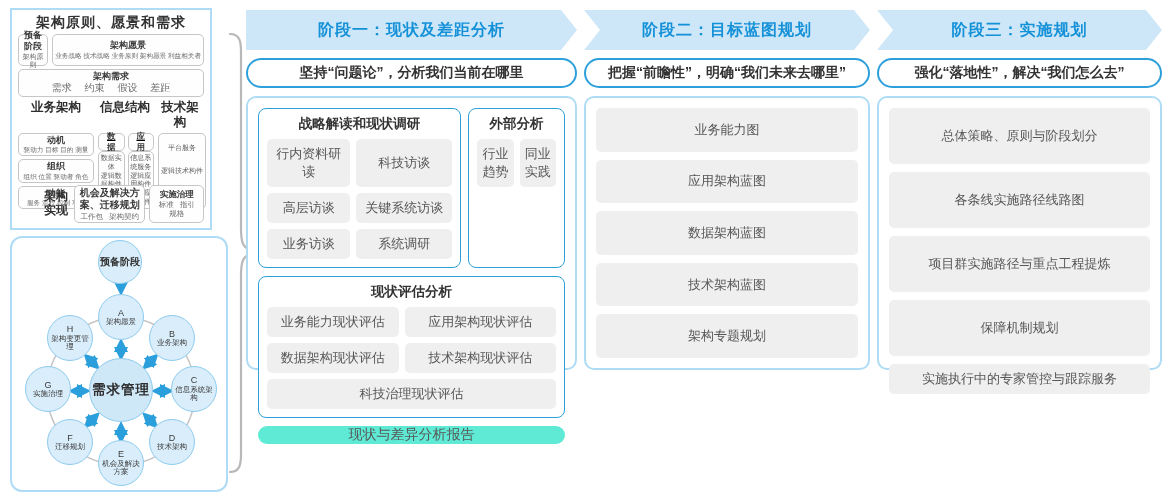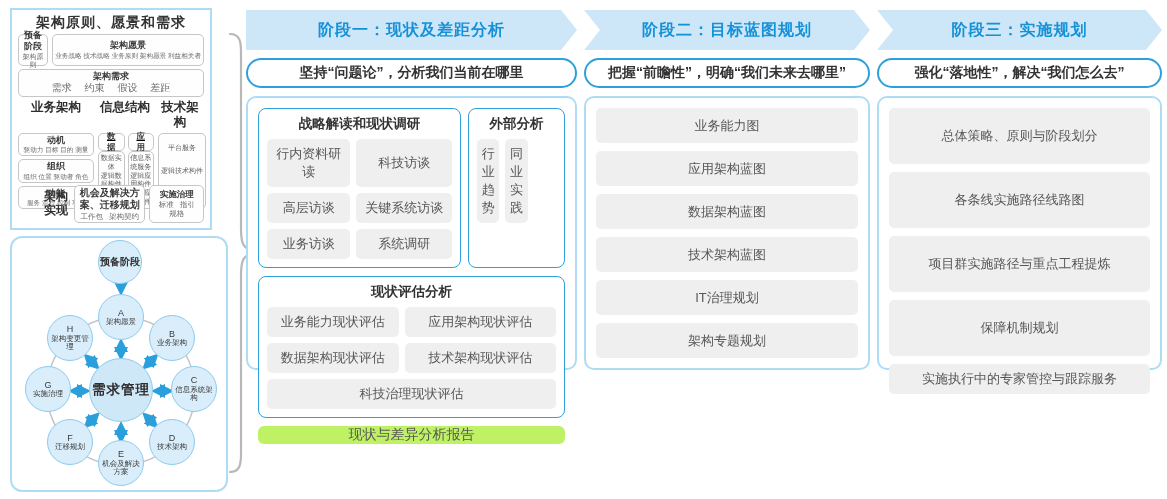--- a/index.html
+++ b/index.html
@@ -68,28 +68,28 @@
     font-weight:bold;font-size:16px;color:#1591d8;letter-spacing:1px;}
   .banner.point{clip-path:polygon(0 0,calc(100% - 16px) 0,100% 50%,calc(100% - 16px) 100%,0 100%);}
   .banner.notch{clip-path:polygon(0 0,calc(100% - 16px) 0,100% 50%,calc(100% - 16px) 100%,0 100%,16px 50%);}
   .subtitle{border:2px solid #2da0dc;border-radius:15px;background:#fff;display:flex;align-items:center;
     justify-content:center;font-weight:bold;font-size:14px;color:#333;box-sizing:border-box;}
   .colpanel{border:2px solid #aedcf5;border-radius:10px;background:#fff;padding:10px;
     box-sizing:border-box;display:flex;flex-direction:column;gap:8px;min-height:0;}
   .bluebox{border:1.5px solid #2da0dc;border-radius:8px;padding:6px 8px 8px;background:#fff;box-sizing:border-box;}
   .gtitle{font-weight:bold;font-size:13.5px;color:#333;text-align:center;margin-bottom:6px;}
   .items2{display:grid;grid-template-columns:1fr 1.15fr;gap:6px;}
-  .items1{display:grid;grid-template-columns:1fr 1fr 1fr;gap:6px;}
+  .items1{display:grid;grid-template-columns:1fr 1fr;gap:6px;}
   .item{background:#efefef;border-radius:5px;color:#575757;font-size:13px;display:flex;
     align-items:center;justify-content:center;text-align:center;padding:6px 4px;box-sizing:border-box;}
   .span2{grid-column:1 / -1;}
   .p1-top{display:flex;gap:7px;}
   .g-strategy{flex:2.35;}
   .g-external{flex:1;}
-  .report{background:#bef264;border-radius:6px;flex:1;display:flex;align-items:center;
+  .report{background:#5eead4;border-radius:12px;flex:1;display:flex;align-items:center;
     justify-content:center;font-size:14px;color:#575757;}
   .stack .item{flex:1;}
   .c3-item{flex:0 0 56px;}
   .c3-last{flex:1;}
 </style>
 </head>
 <body>
 
 <div class="canvas">
 
@@ -282,21 +282,20 @@
         </div>
       </div>
       <div class="report">现状与差异分析报告</div>
     </div>
 
     <div class="colpanel stack">
       <div class="item">业务能力图</div>
       <div class="item">应用架构蓝图</div>
       <div class="item">数据架构蓝图</div>
       <div class="item">技术架构蓝图</div>
-      <div class="item">IT治理规划</div>
       <div class="item">架构专题规划</div>
     </div>
 
     <div class="colpanel">
       <div class="item c3-item">总体策略、原则与阶段划分</div>
       <div class="item c3-item">各条线实施路径线路图</div>
       <div class="item c3-item">项目群实施路径与重点工程提炼</div>
       <div class="item c3-item">保障机制规划</div>
       <div class="item c3-last">实施执行中的专家管控与跟踪服务</div>
     </div>

